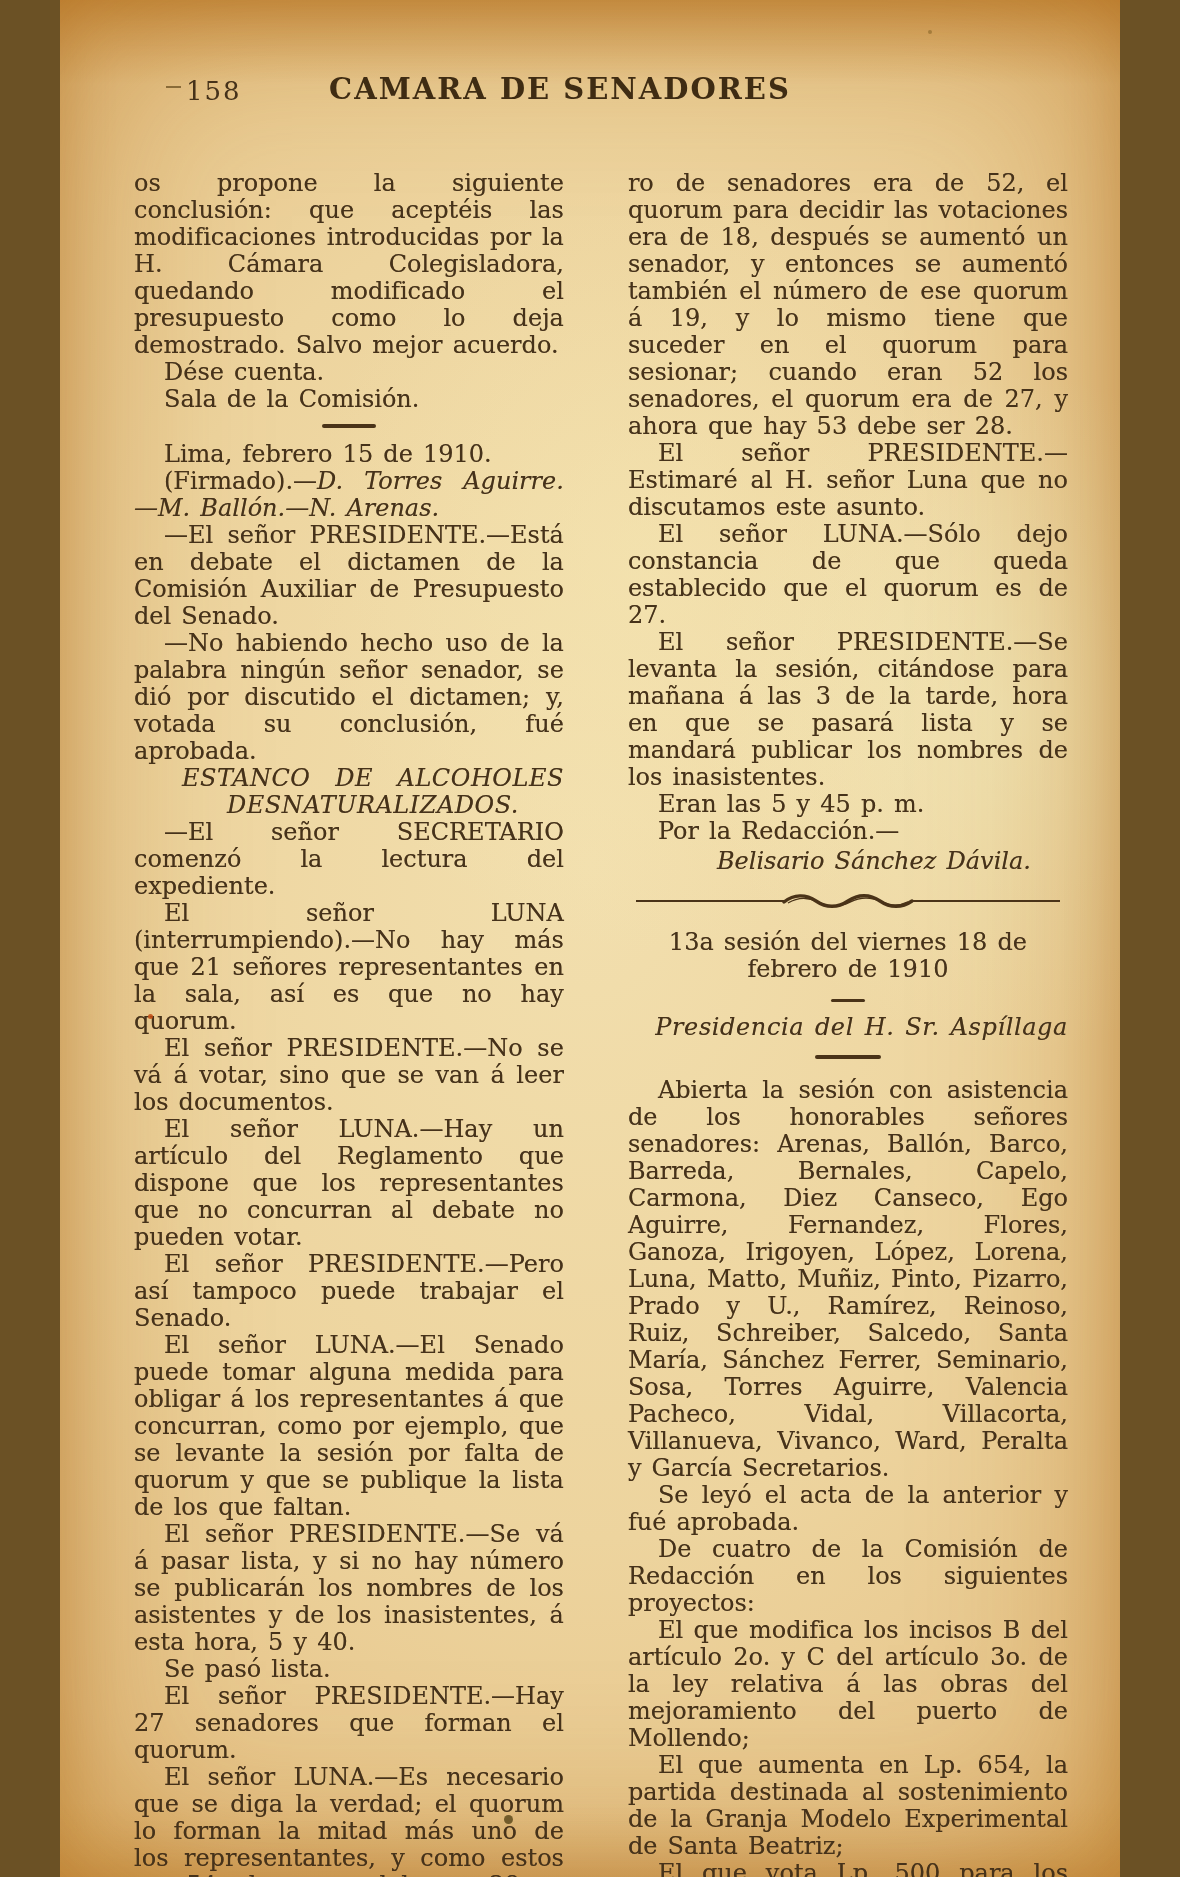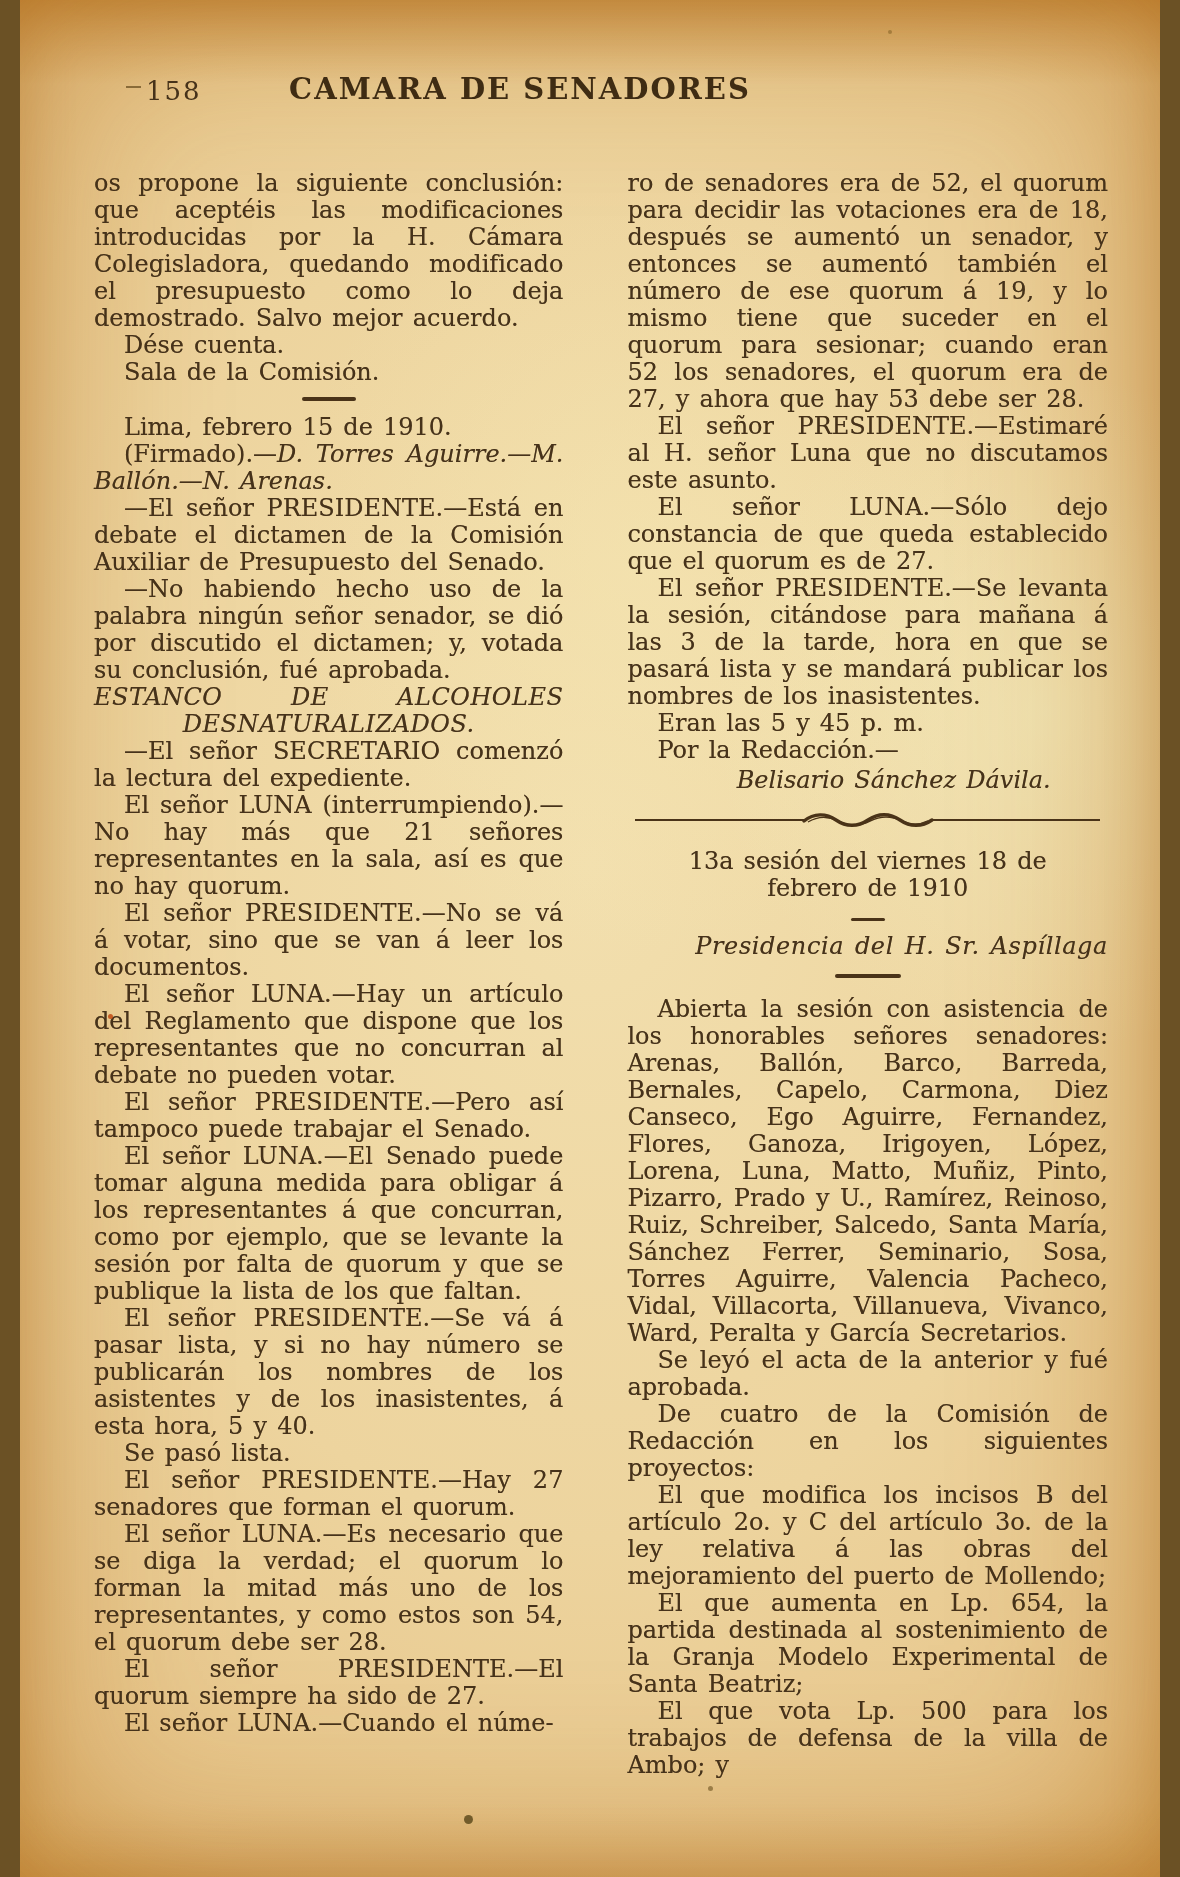--- a/index.html
+++ b/index.html
@@ -1,18 +1,18 @@
 <!DOCTYPE html>
 <html lang="es"><head>
 <meta charset="utf-8">
 <style>
   html,body { margin:0; padding:0; background:#6b5125; }
   .page {
     position:relative;
-    width:1140px; height:1877px;
+    width:1060px; height:1877px;
     margin:0 auto;
     overflow:hidden;
     font-family:"DejaVu Serif", serif;
     color:#46321a;
     background:
       linear-gradient(180deg, rgba(178,100,8,.40), rgba(178,100,8,0) 4.5%),
       linear-gradient(0deg, rgba(178,100,8,.14), rgba(178,100,8,0) 4%),
       radial-gradient(ellipse 42% 26% at 90% 38%, rgba(243,238,192,.55), rgba(243,238,192,0) 70%),
       radial-gradient(ellipse 46% 30% at 55% 30%, rgba(246,232,180,.5), rgba(246,232,180,0) 70%),
       radial-gradient(ellipse 95% 75% at 50% 46%, #f2dfae 0%, #edd49e 48%, #e6c489 78%, #dcae60 100%);
@@ -24,21 +24,21 @@
                  font-size:29px; font-weight:bold; letter-spacing:2px; white-space:nowrap;
                  color:#3f2c13; }
   .cols { display:flex; gap:32px; padding:0 52px 0 74px; margin-top:42px; }
   .col  { width:505px; font-size:24px; line-height:27px; word-spacing:2.5px;
           text-shadow:0 0 .6px rgba(70,50,26,.55); }
   .col.right { width:517px;margin-left:32px; }
 
   .para { margin:0; text-align:justify; }
   .indent { text-indent:30px; }
   .it { font-style:italic; }
-  .heading-italic { font-style:italic; text-align:justify; text-align-last:center; letter-spacing:.5px; }
+  .heading-italic { font-style:italic; text-align:justify; text-align-last:center; letter-spacing:.5px;margin-left:48px; }
   .signature { font-style:italic; text-align:center; padding-left:52px; margin-top:3px; }
   .session-title { text-align:justify; text-align-last:center; padding:0 26px; margin-top:10px; text-align:center; }
   .presidency { font-style:italic; text-align:right; letter-spacing:.6px; }
 
   .rule { background:#4a3318; margin:12px auto; border-radius:2px; }
   .rule.short { width:54px; height:4px; margin:11px auto 13px; }
   .rule.tiny  { width:34px; height:3px; margin:16px auto 12px; }
   .rule.med   { width:66px; height:4px; margin:14px auto 18px; }
 
   .ornament { display:flex; align-items:center; margin:18px 8px 20px; }

